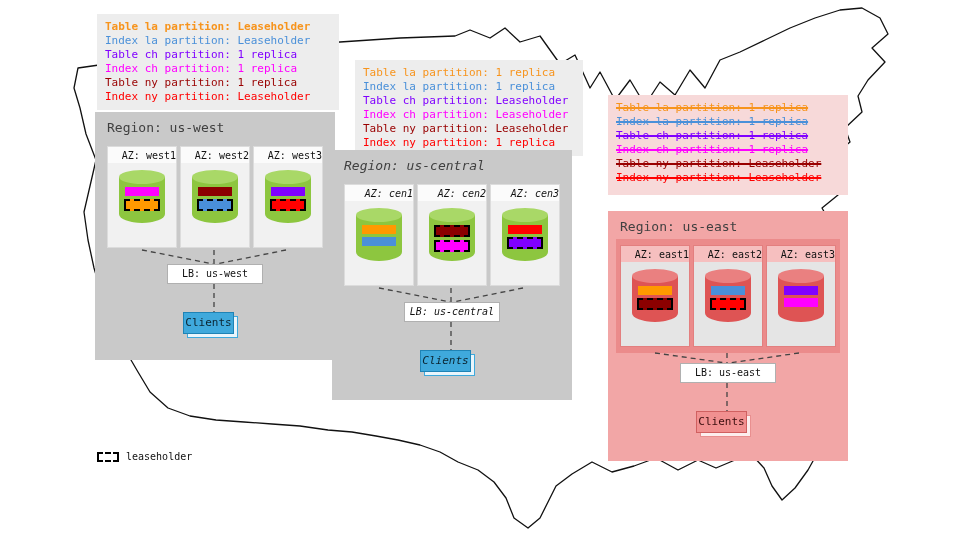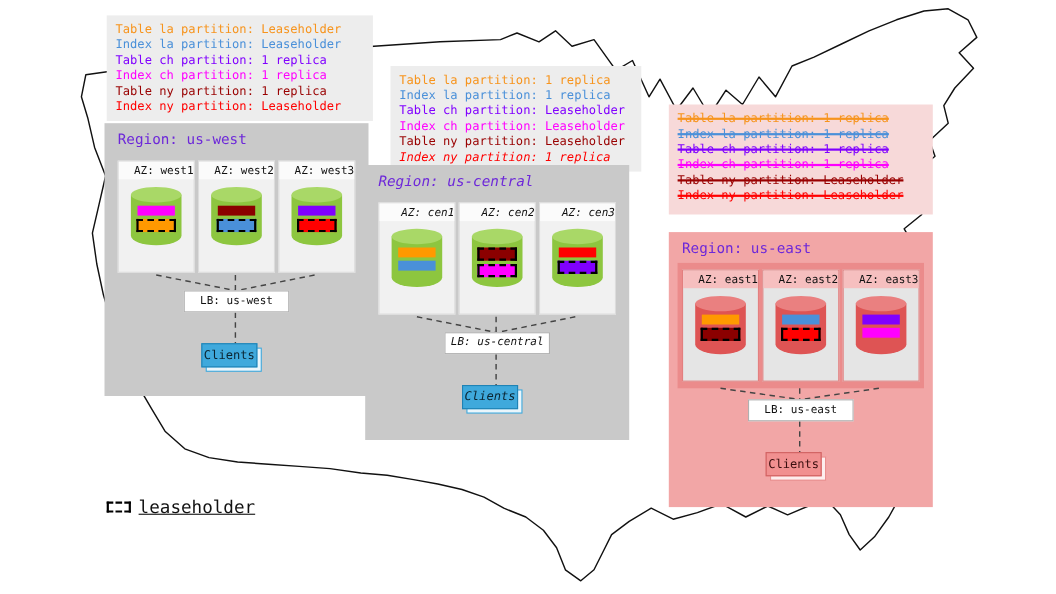--- a/index.html
+++ b/index.html
@@ -11,21 +11,21 @@
   .region-section .ann-box, .region-section .region-box { position:absolute; z-index:1; }
 
   .ann-box { background:#ededed; padding:6px 8px; }
   .ann { font-size:11px; line-height:14px; white-space:nowrap; }
   .region-section.down .ann-box { background:#f7d9d9; }
   .region-section.down .ann { text-decoration:line-through; text-decoration-thickness:1.5px; }
 
   .region-box { background:#c9c9c9; }
   .region-section.down .region-box { background:#f2a6a6;margin-top:16px; }
 
-  .region-title { position:absolute; top:8px; left:12px; font-size:13px; color:#6d28d9; }
+  .region-title { position:absolute; top:8px; left:12px; font-size:13px; color:#404040; }
 
   .az-backdrop { display:none; }
   .down .az-backdrop { display:block; position:absolute; top:28px; left:8px; width:224px; height:114px; background:#eb8b8b; }
 
   .connectors { position:absolute; inset:0; width:100%; height:100%; pointer-events:none; }
   .connectors line { stroke:#444; stroke-width:1.3; stroke-dasharray:5 4; }
 
   .az-row { position:absolute; top:34px; left:12px; width:216px; display:flex; gap:3px; }
   .az { width:70px; height:102px; background:#f1f1f1; border:1px solid #dcdcdc; }
   .az-label { font-size:10px; text-align:right; padding:3px 0 2px; background:#fbfbfb; color:#111; }
@@ -53,34 +53,34 @@
 
   .pos-west .ann-box    { left:97px;  top:14px;  width:242px; height:96px; }
   .pos-west .region-box { left:95px;  top:112px; width:240px; height:248px; }
   .pos-central .ann-box    { left:355px; top:60px;  width:228px; height:96px; }
   .pos-central .region-box { left:332px; top:150px; width:240px; height:250px;font-style:italic; }
   .pos-east .ann-box    { left:608px; top:95px;  width:240px; height:100px; }
   .pos-east .region-box { left:608px; top:195px; width:240px; height:250px; }
 
   .legend { position:absolute; left:97px; top:451px; display:flex; align-items:center; gap:7px; z-index:1; }
   .legend-swatch { width:22px; height:10px; border:2px dashed #000; background:#fff; }
-  .legend-label { font-size:16px; color:#111;text-decoration:underline; }
+  .legend-label { font-size:10px; color:#111; }
 </style>
 </head>
 <body>
 
 <div class="canvas">
 
   <svg class="map-layer" viewBox="0 0 960 540">
     <path d="M78,68 L120,62 L160,57 L220,50 L280,46 L340,42 L400,38 L455,36 L470,30 L490,38 L505,28 L520,42 L540,36 L560,64 L575,55 L590,88 L600,72 L615,100 L630,80 L645,105 L660,82 L675,95 L690,70 L705,88 L720,60 L740,52 L765,40 L790,28 L815,18 L840,10 L862,8 L880,18 L888,34 L872,48 L885,62 L868,80 L858,96 L862,112 L845,128 L850,142 L838,152 L845,165 L830,180 L838,195 L822,208 L830,222 L812,238 L818,252 L800,268 L792,285 L780,300 L772,318 L764,338 L772,356 L786,372 L796,392 L806,412 L812,432 L818,452 L808,470 L795,488 L782,500 L772,486 L764,468 L752,455 L735,460 L716,468 L698,460 L678,470 L656,458 L634,466 L612,472 L592,462 L572,474 L556,486 L548,502 L540,518 L528,528 L514,518 L506,498 L494,482 L478,470 L458,462 L440,452 L420,445 L398,440 L376,436 L352,432 L328,430 L300,426 L272,424 L244,422 L216,420 L190,416 L168,408 L150,392 L138,372 L124,348 L112,322 L102,295 L94,268 L88,240 L84,212 L90,186 L96,160 L86,134 L80,108 L74,88 Z" fill="none" stroke="#111" stroke-width="1.3" stroke-linejoin="round"></path>
   </svg>
 
   <section class="region-section pos-west">
     <div class="ann-box">
-      <div class="ann" style="color: rgb(247, 148, 29);">Table la partition: Leaseholder</div>
+      <div class="ann" style="color: rgb(247, 148, 29); font-weight: bold;">Table la partition: Leaseholder</div>
       <div class="ann" style="color: rgb(74, 144, 217);">Index la partition: Leaseholder</div>
       <div class="ann" style="color: rgb(128, 0, 255);">Table ch partition: 1 replica</div>
       <div class="ann" style="color: rgb(255, 0, 255);">Index ch partition: 1 replica</div>
       <div class="ann" style="color: rgb(153, 0, 0);">Table ny partition: 1 replica</div>
       <div class="ann" style="color: rgb(255, 0, 0);">Index ny partition: Leaseholder</div>
     </div>
     <div class="region-box">
       <div class="region-title">Region: us-west</div>
 
       <svg class="connectors" viewBox="0 0 240 248" preserveAspectRatio="none">
@@ -129,21 +129,21 @@
     </div>
   </section>
 
   <section class="region-section pos-central">
     <div class="ann-box">
       <div class="ann" style="color: rgb(247, 148, 29);">Table la partition: 1 replica</div>
       <div class="ann" style="color: rgb(74, 144, 217);">Index la partition: 1 replica</div>
       <div class="ann" style="color: rgb(128, 0, 255);">Table ch partition: Leaseholder</div>
       <div class="ann" style="color: rgb(255, 0, 255);">Index ch partition: Leaseholder</div>
       <div class="ann" style="color: rgb(153, 0, 0);">Table ny partition: Leaseholder</div>
-      <div class="ann" style="color: rgb(255, 0, 0); font-style: italic;">Index ny partition: 1 replica</div>
+      <div class="ann" style="color: rgb(255, 0, 0);">Index ny partition: 1 replica</div>
     </div>
     <div class="region-box">
       <div class="region-title">Region: us-central</div>
 
       <svg class="connectors" viewBox="0 0 240 250" preserveAspectRatio="none">
         <line x1="47" y1="138" x2="118" y2="152"></line>
         <line x1="119" y1="138" x2="119" y2="152"></line>
         <line x1="191" y1="138" x2="121" y2="152"></line>
         <line x1="119" y1="172" x2="119" y2="200"></line>
       </svg>

